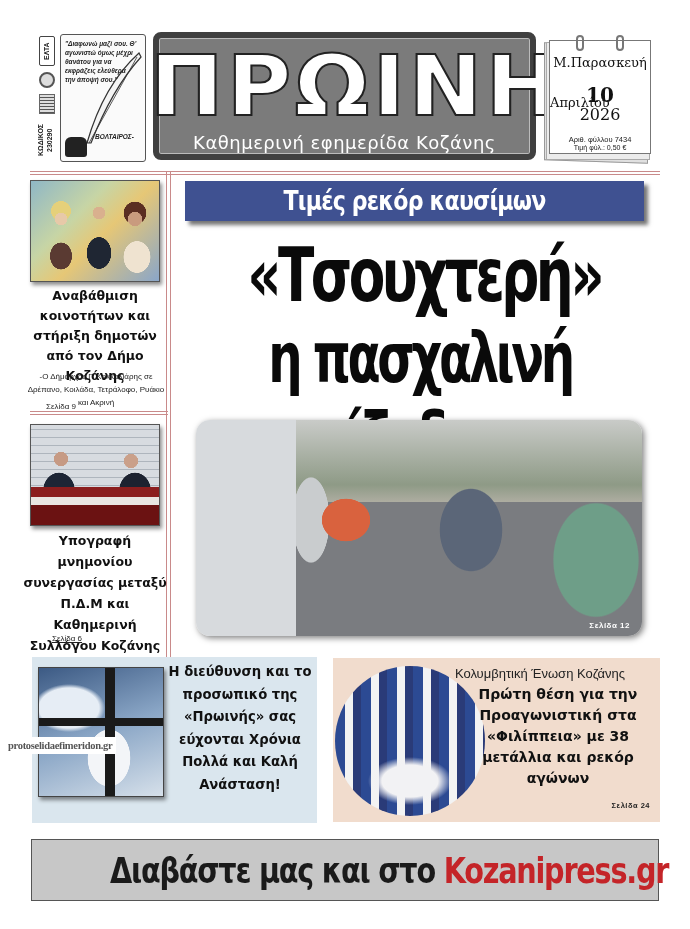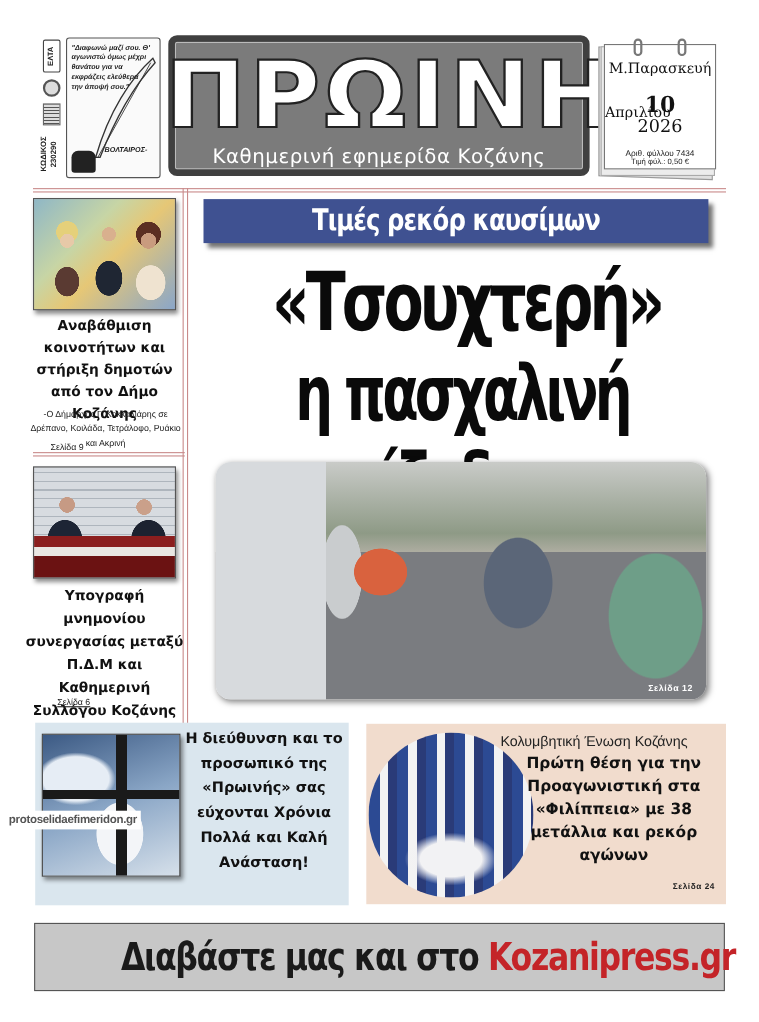--- a/index.html
+++ b/index.html
@@ -108,21 +108,21 @@
   .wish-photo { position: absolute; left: 6px; top: 10px; width: 126px; height: 130px; border: 1px solid #444; box-shadow: 2px 3px 4px rgba(0,0,0,0.45);
     background:
       linear-gradient(90deg, transparent 0 66px, #1a1a1a 66px 76px, transparent 76px),
       linear-gradient(180deg, transparent 0 50px, #1a1a1a 50px 58px, transparent 58px),
       radial-gradient(ellipse 30px 40px at 70px 90px, #f3f5f8 70%, transparent 72%),
       radial-gradient(ellipse 60px 40px at 30px 40px, #e6edf5 50%, transparent 60%),
       linear-gradient(160deg, #3c5a84 0%, #8aa6c6 50%, #d6e0ea 100%); }
   .wish-text { position: absolute; left: 134px; top: 4px; width: 148px; text-align: center; font-family: "DejaVu Sans", sans-serif; font-weight: bold;
     font-size: 13.2px; line-height: 22.6px; color: #111; }
 
-  .watermark { position: absolute; left: 4px; top: 737px; height: 17px; padding: 0 4px; background: #ffffff; font-family: Liberation Sans, sans-serif;
+  .watermark { position: absolute; left: 4px; top: 737px; height: 17px; padding: 0 4px; background: #ffffff; font-family: Liberation Serif, serif;
     font-size: 10.5px; font-weight: bold; line-height: 17px; color: #555; letter-spacing: -0.3px; }
 
   .swim-box { position: absolute; left: 333px; top: 658px; width: 327px; height: 164px; background: #f1dccd; }
   .swim-photo { position: absolute; left: 2px; top: 8px; width: 150px; height: 150px; border-radius: 50% / 50%; overflow: hidden;
     background:
       radial-gradient(ellipse 70px 40px at 75px 115px, #f2f2f4 40%, transparent 60%),
       repeating-linear-gradient(90deg, #2c4a93 0 10px, #f3f3f3 10px 18px, #2a3b78 18px 26px),
       linear-gradient(180deg, #9fb4c8 0 30%, #7a6f5f 30% 45%, transparent 45%); }
   .swim-org { position: absolute; left: 92px; top: 8px; width: 230px; text-align: center; font-size: 13px; color: #222; }
   .swim-text { position: absolute; left: 130px; top: 26px; width: 190px; text-align: center; font-family: "DejaVu Sans", sans-serif; font-weight: bold;

